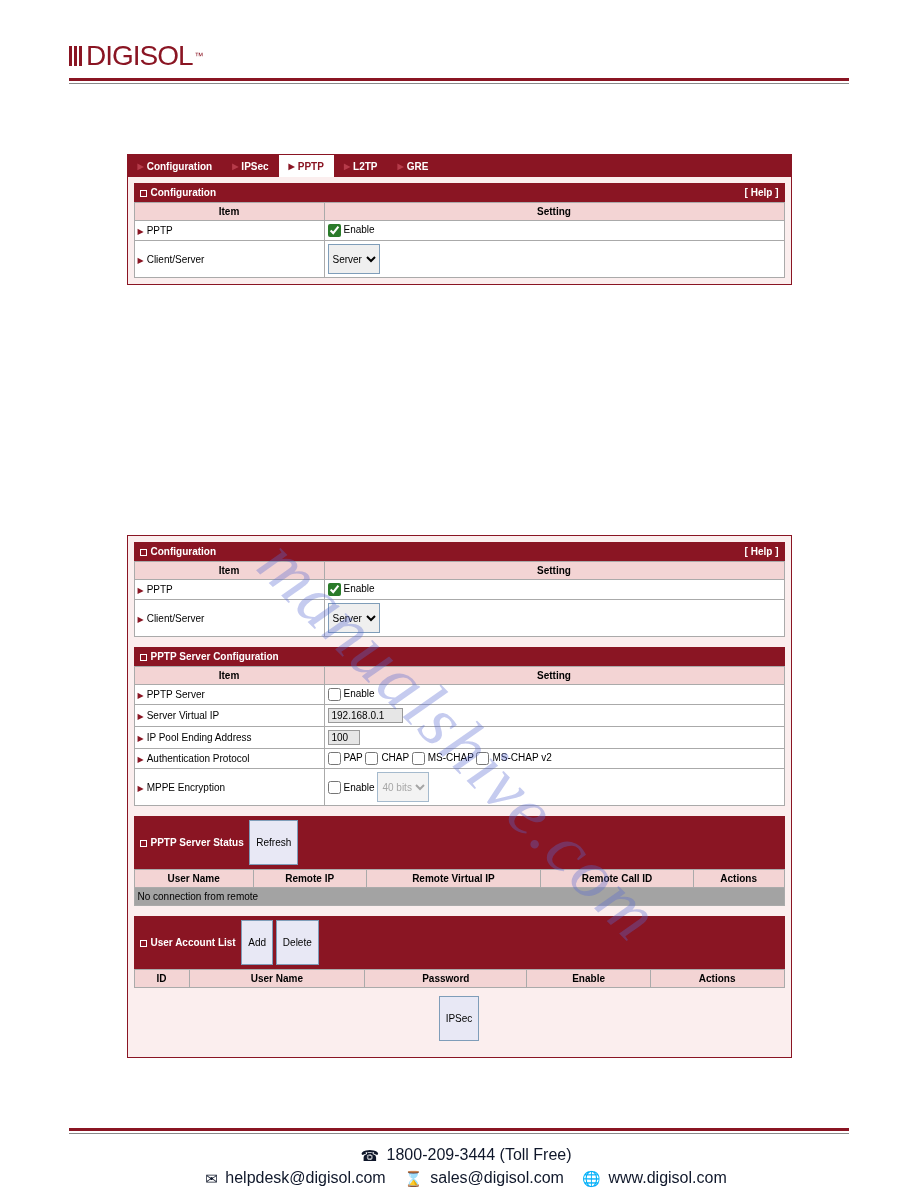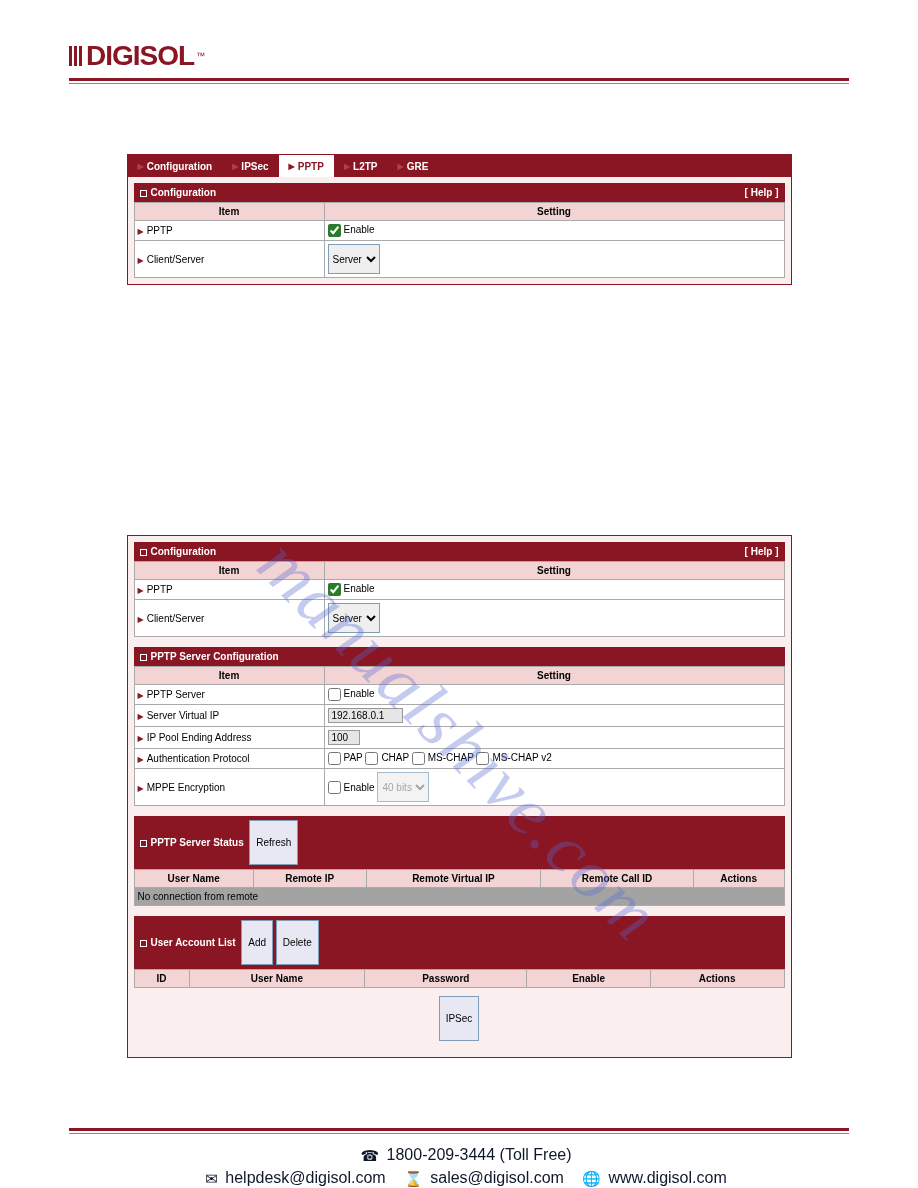--- a/index.html
+++ b/index.html
@@ -1,21 +1,21 @@
 <!DOCTYPE html>
 <html><head>
 <meta charset="utf-8">
 <style>
   * { box-sizing: border-box; margin: 0; padding: 0; }
   body { font-family: Arial, sans-serif; font-size: 11px; background: #fff; color: #000; width: 918px; margin: 0 auto; padding: 40px 0; }
   .page { width: 780px; margin: 0 auto; }
   .logo { margin-left: 0; display: flex; align-items: center; gap: 2px; }
   .logo-bars { display: inline-flex; gap: 2px; }
   .logo-bar { display: inline-block; width: 3px; height: 20px; background: #8a1523; }
-  .logo-d { font-size: 28px; font-weight: 700; color: #8a1523; letter-spacing: -1px; margin-left: 2px;}
+  .logo-d { font-size: 28px; font-weight: 400; color: #8a1523; letter-spacing: -1px; margin-left: 2px;}
   .hr-thick { height: 3px; background: #8a1523; margin-top: 6px; }
   .hr-thin { height: 1px; background: #888; margin-top: 2px; margin-bottom: 70px; }
 
   .panel { width: 665px; margin: 0 auto 250px; border: 1px solid #8a1523; background: #fbeeee; }
   .panel2 { width: 665px; margin: 0 auto 70px; border: 1px solid #8a1523; background: #fbeeee; }
 
   .tabbar { background: #8a1523; height: 22px; display: flex; align-items: stretch; }
   .tab { color: #fff; font-size: 10px; font-weight: bold; padding: 0 10px; display: inline-flex; align-items: center; cursor: pointer; }
   .tab-active { background: #fff; color: #8a1523; }
   .tab .arrow { color: #b63b4a; margin-right: 3px; font-size: 8px; }

